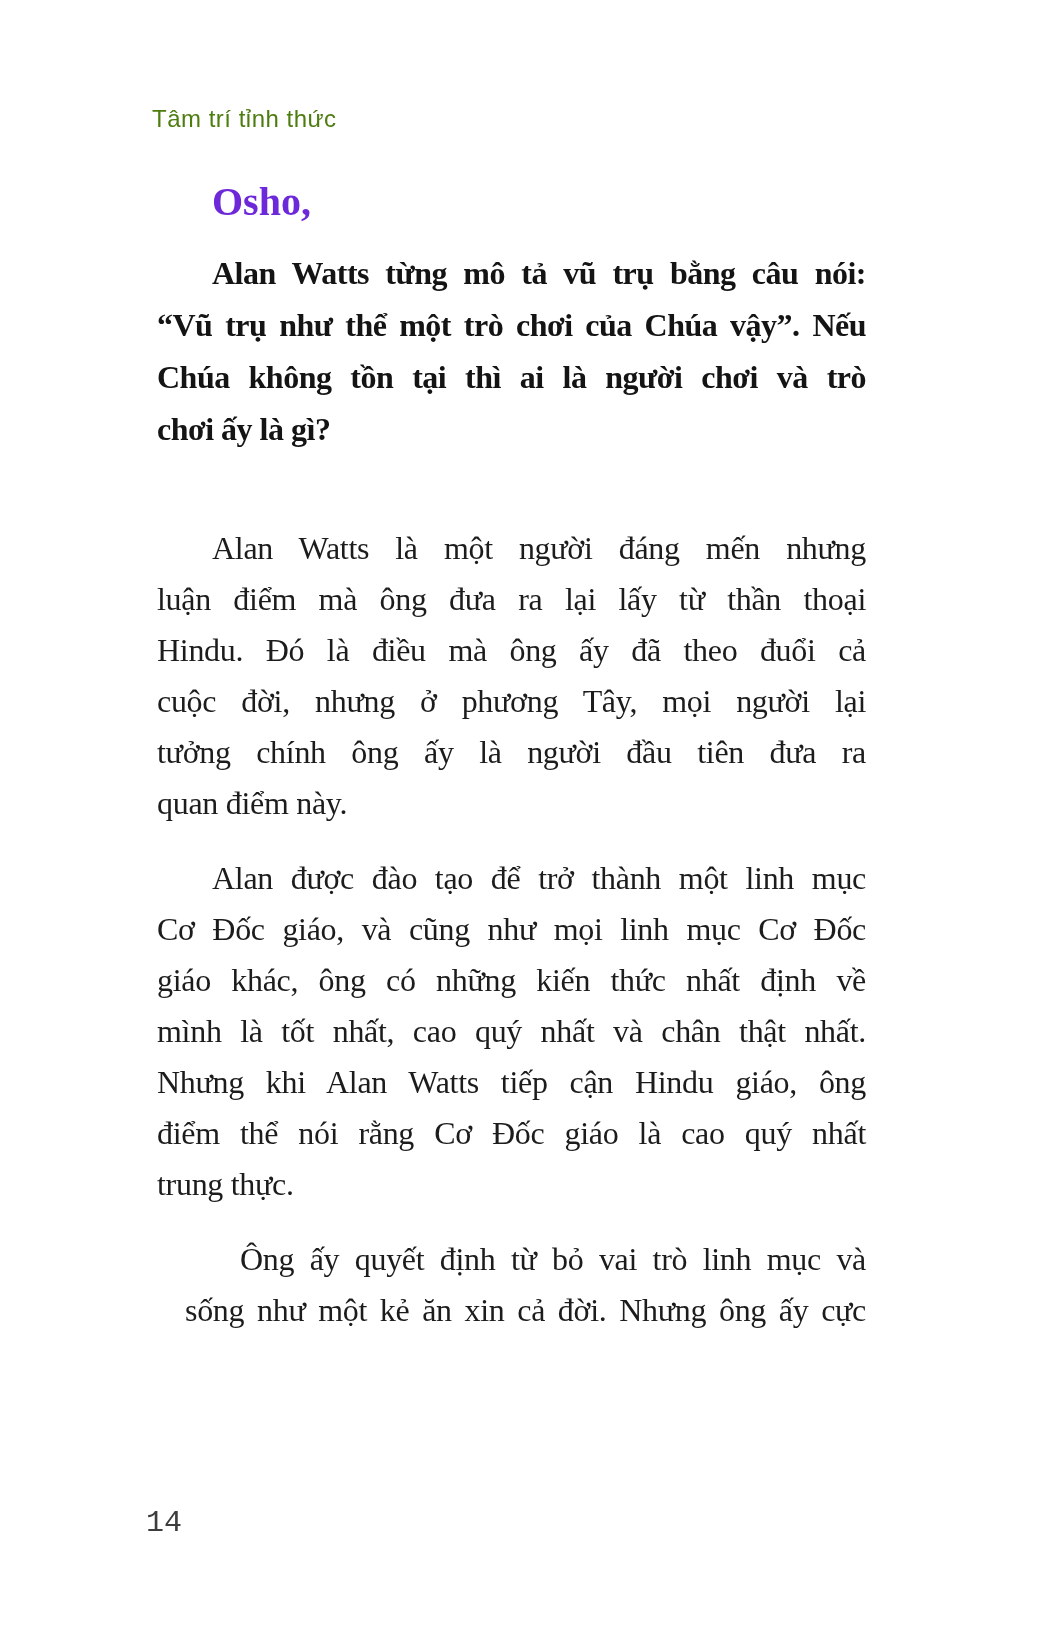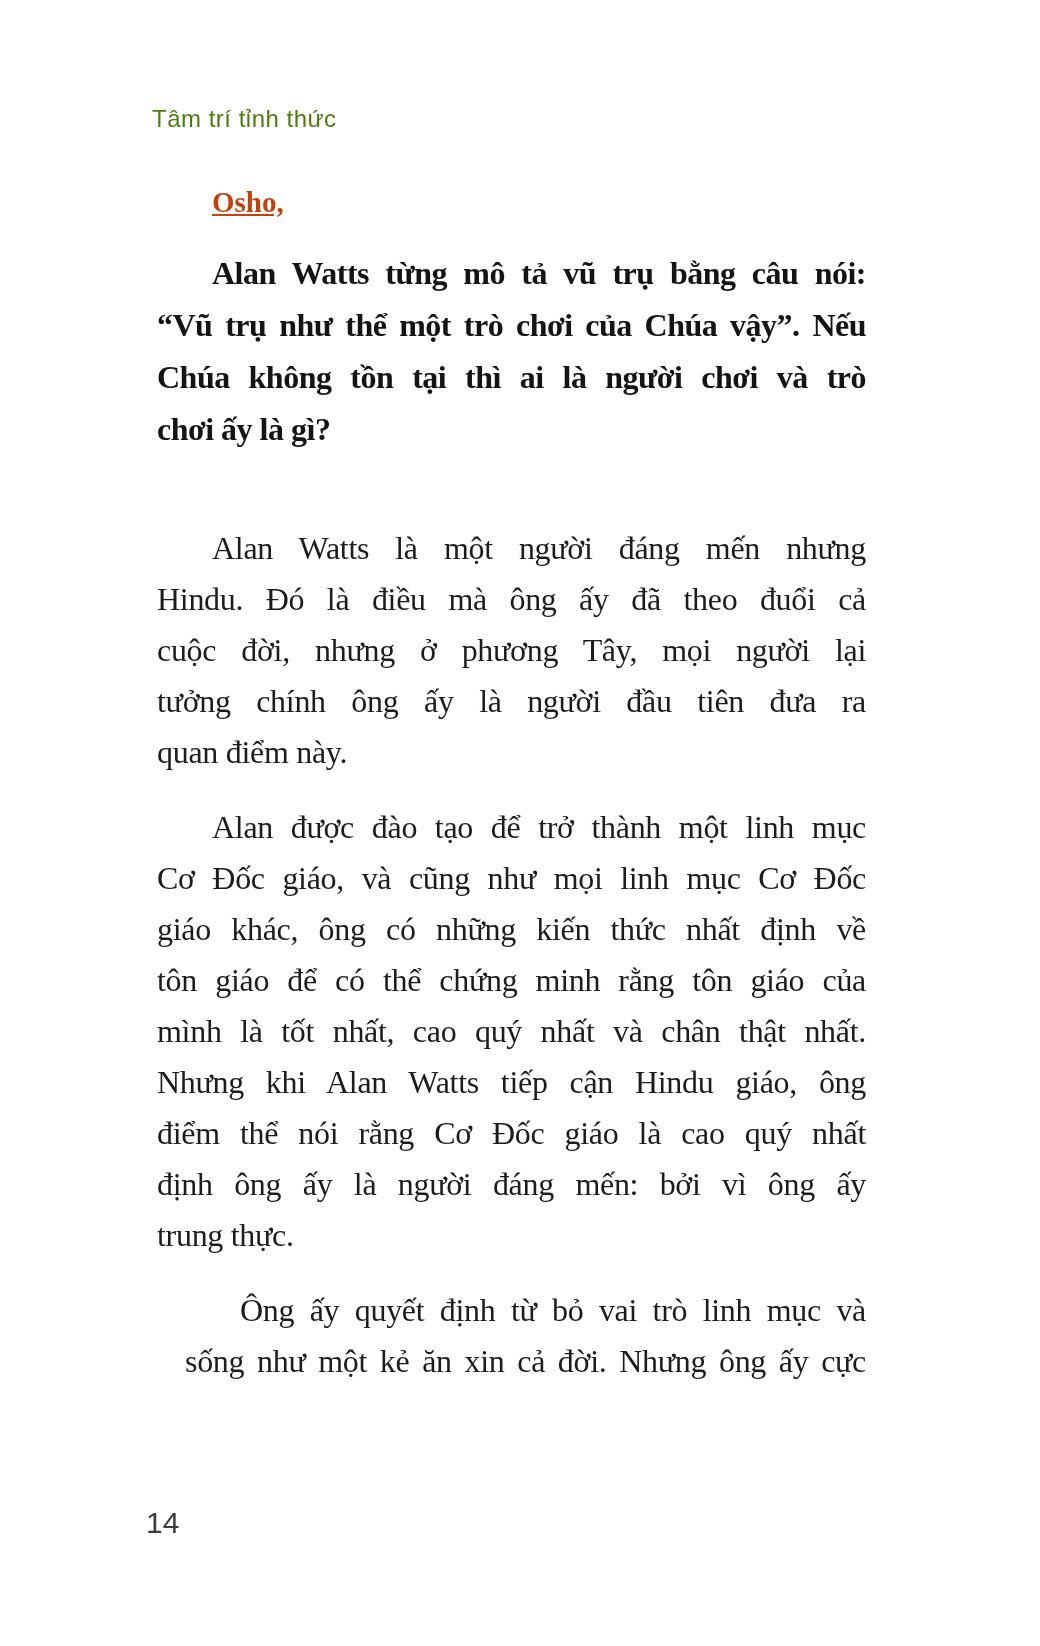--- a/index.html
+++ b/index.html
@@ -27,26 +27,25 @@
   }
   .content {
     position: absolute;
     left: 157px;
     top: 176px;
     width: 709px;
     color: #1c1c1c;
   }
   .salutation {
     font-weight: bold;
-    font-size: 29px;
+    font-size: 40px;
     line-height: 52px;
     padding-left: 55px;
     margin: 0 0 19px 0;
-    color: #c2410c;
-    text-decoration: underline;
+    color: #6d28d9;
   }
   .paragraph {
     margin: 0 0 24px 0;
   }
   .paragraph.bold {
     font-weight: bold;
     color: #141414;
     margin-bottom: 68px;
     letter-spacing: -0.5px;
   }
@@ -71,21 +70,21 @@
     padding-left: 55px;
   }
   .line.last {
     text-align: right;
     text-align-last: left;
   }
   .page-number {
     position: absolute;
     left: 146px;
     top: 1508px;
-    font-family: Liberation Sans, sans-serif;
+    font-family: Liberation Mono, monospace;
     font-size: 30px;
     line-height: 1;
     color: #3d3d3d;
   }
 </style>
 </head>
 <body>
 
 <div class="page">
   <div class="running-header">Tâm trí tỉnh thức</div>
@@ -94,34 +93,33 @@
     <div class="salutation">Osho,</div>
     <div id="paragraphs">
         <div class="paragraph bold">
           <div class="line indent">Alan Watts từng mô tả vũ trụ bằng câu nói:</div>
           <div class="line">“Vũ trụ như thể một trò chơi của Chúa vậy”. Nếu</div>
           <div class="line">Chúa không tồn tại thì ai là người chơi và trò</div>
           <div class="line last">chơi ấy là gì?</div>
         </div>
         <div class="paragraph">
           <div class="line indent">Alan Watts là một người đáng mến nhưng</div>
+          <div class="line">luận điểm mà ông đưa ra lại lấy từ thần thoại</div>
           <div class="line">Hindu. Đó là điều mà ông ấy đã theo đuổi cả</div>
           <div class="line">cuộc đời, nhưng ở phương Tây, mọi người lại</div>
           <div class="line">tưởng chính ông ấy là người đầu tiên đưa ra</div>
           <div class="line last">quan điểm này.</div>
         </div>
         <div class="paragraph">
           <div class="line indent">Alan được đào tạo để trở thành một linh mục</div>
           <div class="line">Cơ Đốc giáo, và cũng như mọi linh mục Cơ Đốc</div>
           <div class="line">giáo khác, ông có những kiến thức nhất định về</div>
-          <div class="line">tôn giáo để có thể chứng minh rằng tôn giáo của</div>
           <div class="line">mình là tốt nhất, cao quý nhất và chân thật nhất.</div>
           <div class="line">Nhưng khi Alan Watts tiếp cận Hindu giáo, ông</div>
           <div class="line">điểm thể nói rằng Cơ Đốc giáo là cao quý nhất</div>
-          <div class="line">định ông ấy là người đáng mến: bởi vì ông ấy</div>
           <div class="line last">trung thực.</div>
         </div>
         <div class="paragraph">
           <div class="line indent">Ông ấy quyết định từ bỏ vai trò linh mục và</div>
           <div class="line">sống như một kẻ ăn xin cả đời. Nhưng ông ấy cực</div>
         </div>
       </div>
   </div>
 
   <div class="page-number">14</div>

